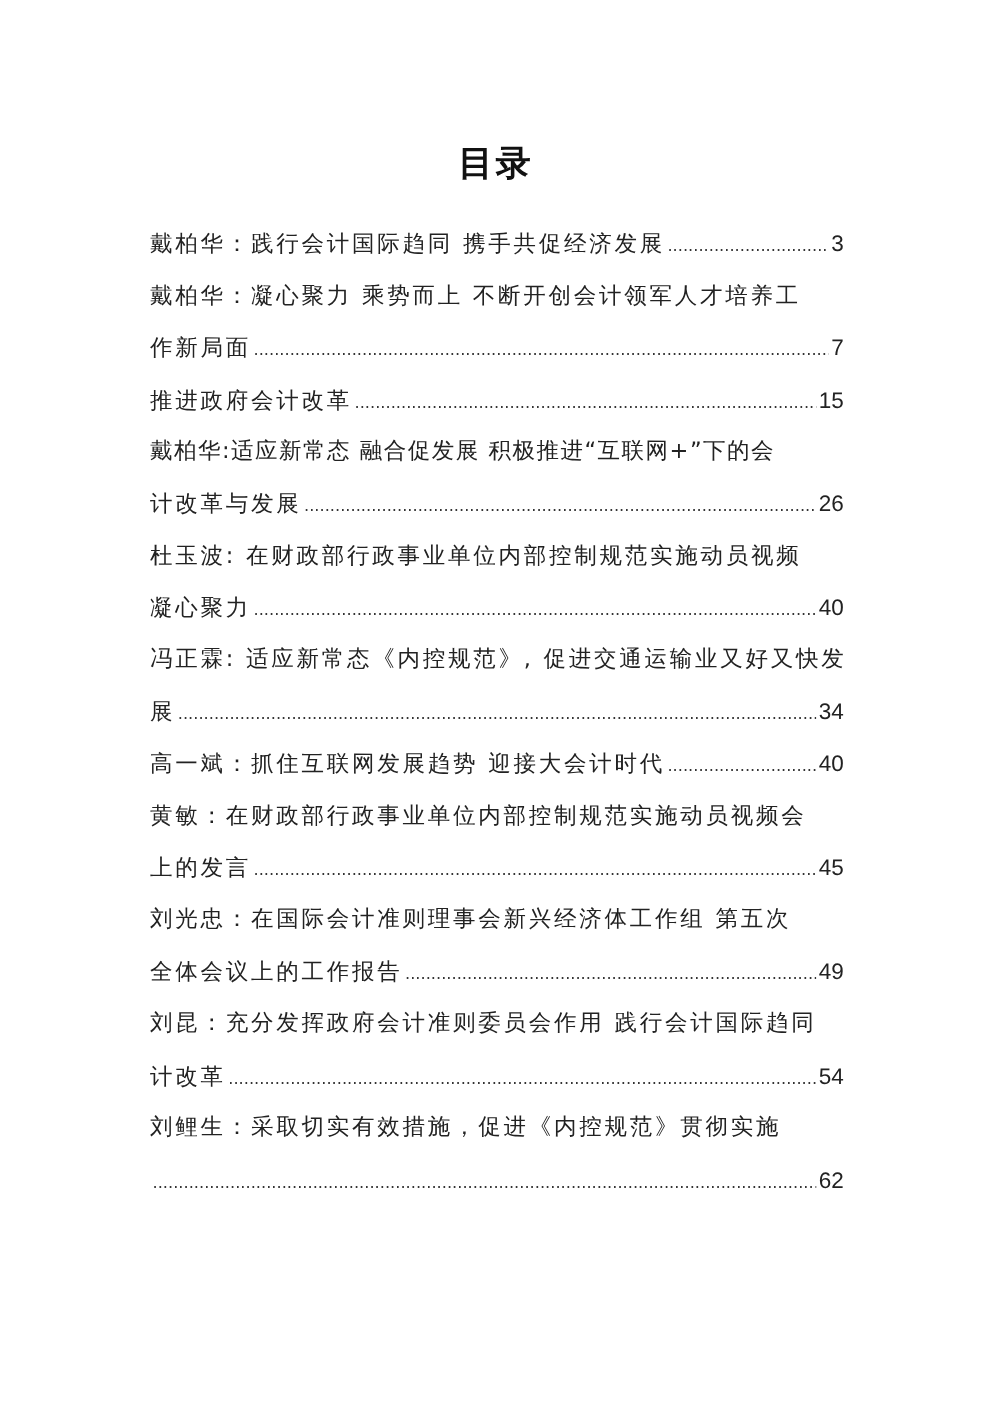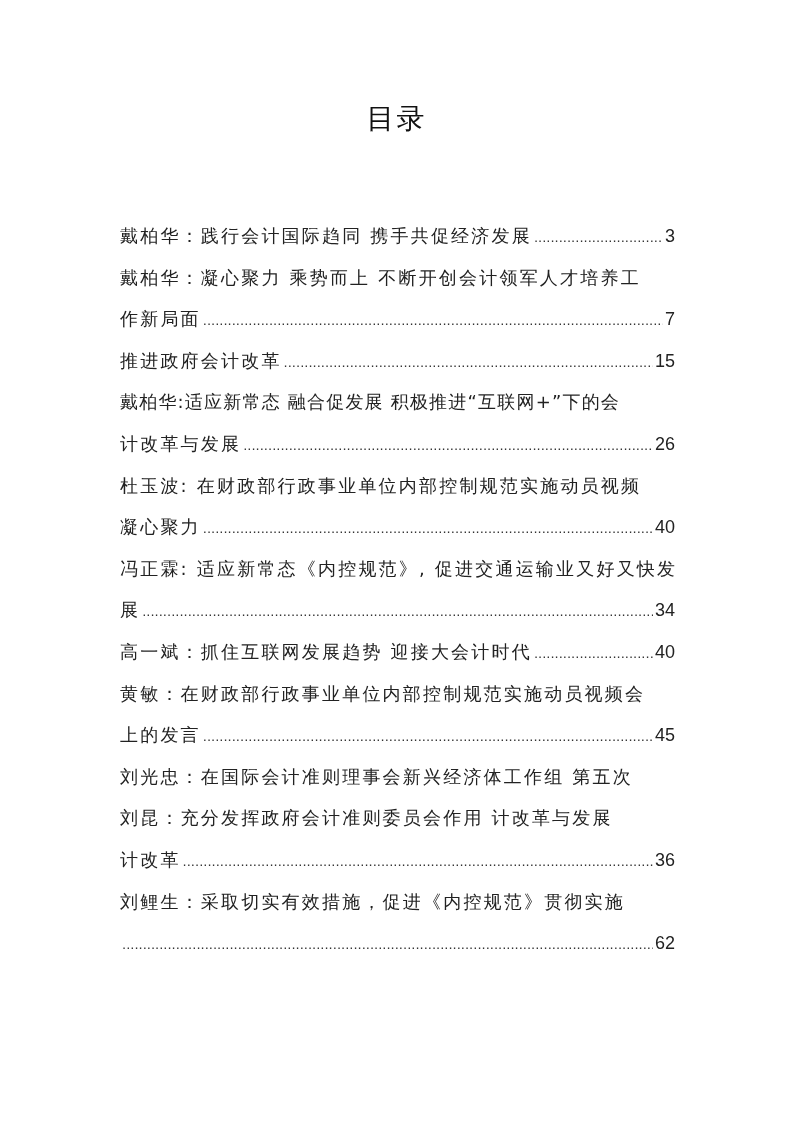--- a/index.html
+++ b/index.html
@@ -1,20 +1,20 @@
 <!DOCTYPE html>
 <html><head>
 <meta charset="utf-8">
 <style>
   html, body { margin: 0; padding: 0; background: #ffffff; }
   body { width: 793px; height: 1122px; position: relative; overflow: hidden;
          font-family: "DejaVu Sans", "Liberation Sans", sans-serif; color: #222; }
-  .title { position: absolute; top: 100px; left: 0; width: 793px; text-align: center;
-           font-size: 28px; font-weight: normal; color: #111; letter-spacing: 2px; }
-  .toc { position: absolute; top: 178px; left: 120px; width: 555px; margin-top: 41px; }
+  .title { position: absolute; top: 112px; left: 0; width: 793px; text-align: center;
+           font-size: 28px; font-weight: bold; color: #111; letter-spacing: 2px; }
+  .toc { position: absolute; top: 178px; left: 120px; width: 555px; }
   .line { height: 41.6px; line-height: 34px; font-size: 18px; letter-spacing: 2.2px;
           white-space: nowrap; display: flex; align-items: baseline; }
   .line .txt { flex: 0 0 auto; }
   .line .leader { flex: 1 1 auto; overflow: hidden; letter-spacing: 0; font-size: 13px; color: #333;
                   margin: 0 2px; }
   .line .leader::before { content: "................................................................................................................................................................"; }
   .line .pg { flex: 0 0 auto; letter-spacing: 0; font-family: "Liberation Sans", sans-serif; font-size: 18px; }
   .entry { display: block; cursor: pointer; }
 </style>
 </head>
@@ -100,30 +100,35 @@
       <span class="txt">上的发言</span>
       <span class="leader"></span>
       <span class="pg">45</span>
     </div>
   </div>
 
   <div class="entry">
     <div class="line">
       <span class="txt">刘光忠：在国际会计准则理事会新兴经济体工作组 第五次</span>
     </div>
+    <div class="line">
+      <span class="txt">全体会议上的工作报告</span>
+      <span class="leader"></span>
+      <span class="pg">49</span>
+    </div>
   </div>
 
   <div class="entry">
     <div class="line">
-      <span class="txt">刘昆：充分发挥政府会计准则委员会作用 计改革与发展</span>
+      <span class="txt">刘昆：充分发挥政府会计准则委员会作用 践行会计国际趋同</span>
     </div>
     <div class="line">
       <span class="txt">计改革</span>
       <span class="leader"></span>
-      <span class="pg">36</span>
+      <span class="pg">54</span>
     </div>
   </div>
 
   <div class="entry">
     <div class="line">
       <span class="txt">刘鲤生：采取切实有效措施，促进《内控规范》贯彻实施</span>
     </div>
     <div class="line">
       <span class="txt"></span>
       <span class="leader"></span>

